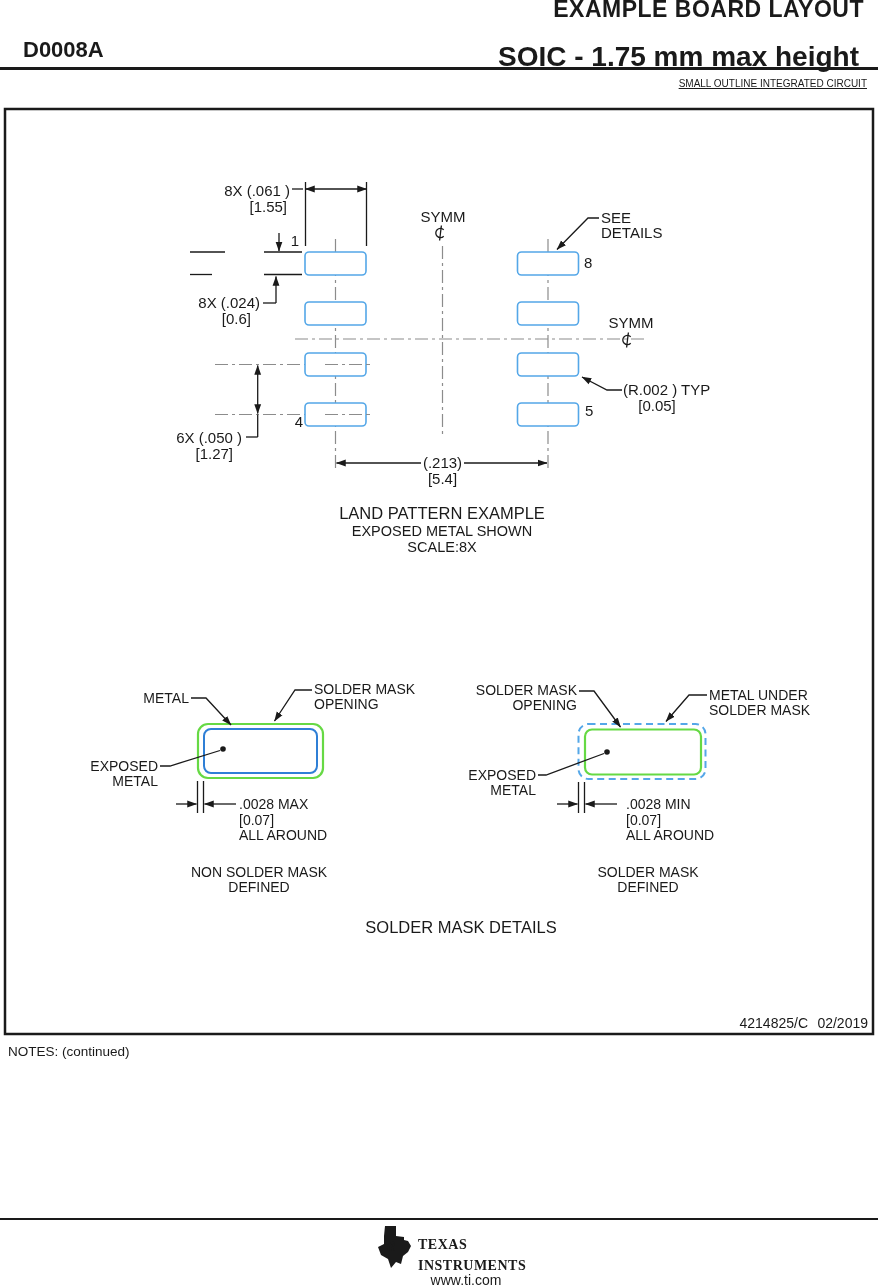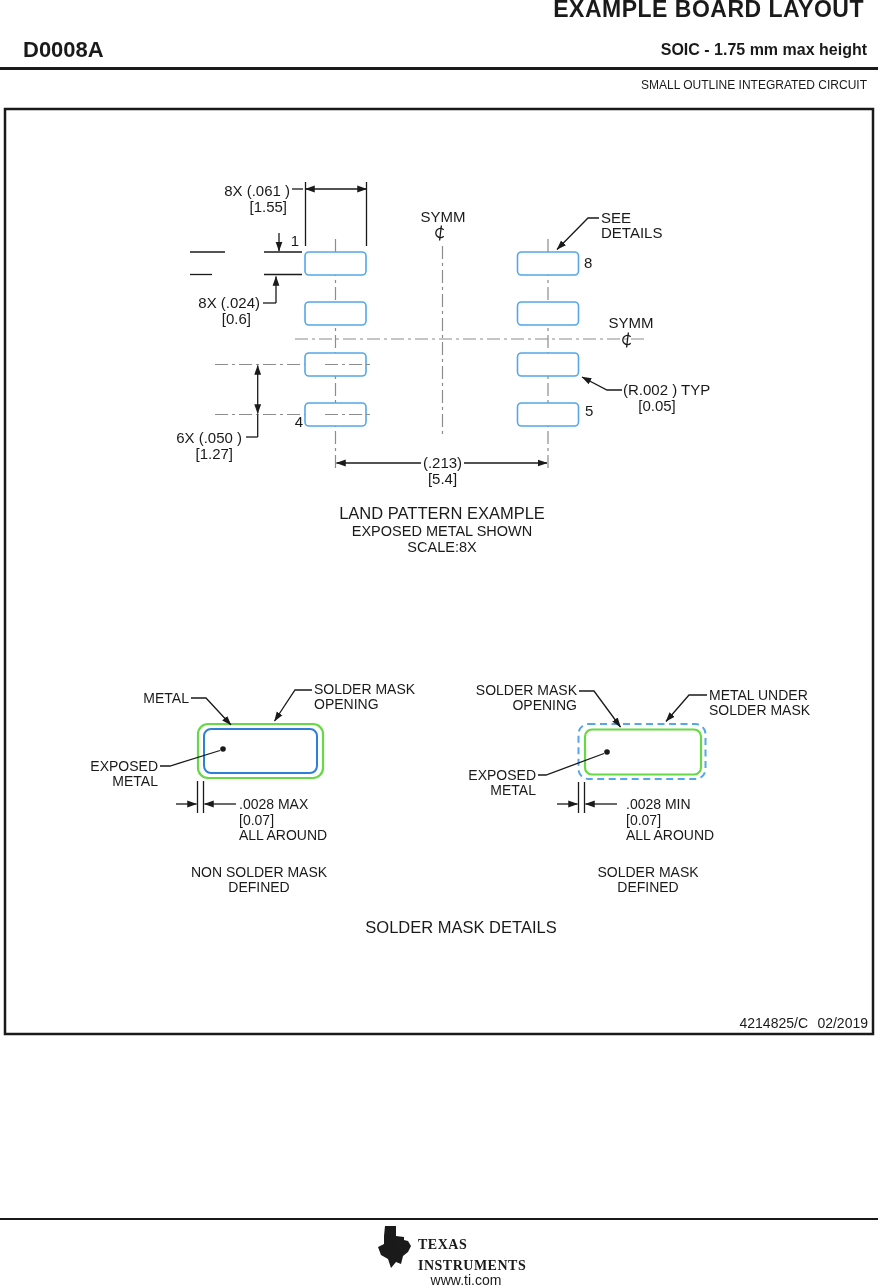--- a/index.html
+++ b/index.html
@@ -2,23 +2,23 @@
 <html style="--pad-blue: #54A7E8; --metal-blue: #2F7FD6; --mask-green: #66D944; --centerline-gray: #8C8C8C; --ink: #1A1A1A;"><head>
 <meta charset="utf-8">
 <style>
   html,body{margin:0;padding:0;background:#fff;}
   body{width:878px;height:1288px;position:relative;overflow:hidden;
        font-family:"Liberation Sans","DejaVu Sans",sans-serif;color:var(--ink,#1a1a1a);}
   .abs{position:absolute;}
   .b{font-weight:bold;}
   .hdr-title{top:-4px;right:14px;font-size:23px;letter-spacing:.5px;}
   .hdr-part{top:37px;left:23px;font-size:22px;}
-  .hdr-pkg{top:41px;right:11px;font-size:16px;}
+  .hdr-pkg{top:41px;right:19px;font-size:28px;}
   .hdr-rule{top:67px;left:0;width:878px;height:3px;background:var(--ink,#111);}
-  .hdr-sub{top:78px;right:11px;font-size:12px;}
+  .hdr-sub{top:78px;right:11px;font-size:10px;text-decoration:underline;}
   .notes{top:1044px;left:8px;font-size:13.5px;line-height:16px;}
   .notes .gap{height:16px;}
   .ftr-rule{top:1218px;left:0;width:878px;height:2px;background:var(--ink,#111);}
   svg text{font-family:"Liberation Sans","DejaVu Sans",sans-serif;fill:var(--ink,#1a1a1a);font-size:14px;}
   svg .fs15{font-size:15px;}
   svg .t16{font-size:16.5px;}
   svg .t14{font-size:14.5px;}
   .frame{stroke:var(--ink,#111);stroke-width:2.5;fill:none;}
   .ln{stroke:var(--ink,#1a1a1a);stroke-width:1.3;fill:none;}
   .cl{stroke:var(--centerline-gray,#8c8c8c);stroke-width:1.2;fill:none;stroke-dasharray:13 4 3 4;}
@@ -206,20 +206,21 @@
     <text x="648" y="877" text-anchor="middle">SOLDER MASK</text>
     <text x="648" y="892" text-anchor="middle">DEFINED</text>
   </g>
 
   <text class="t16" x="461" y="933" text-anchor="middle">SOLDER MASK DETAILS</text>
   <text x="808" y="1028" text-anchor="end">4214825/C</text>
   <text x="868" y="1028" text-anchor="end">02/2019</text>
 </svg>
 
 <div class="abs notes">
+  <div>NOTES: (continued)</div>
   <div class="gap"></div>
 </div>
 
 <div class="abs ftr-rule"></div>
 <svg class="abs" style="left:340px;top:1222px" width="300" height="66" viewBox="340 1222 300 66">
   <g transform="translate(375,1226)">
     <path d="M10,0 L21,0 L21,10 L29,11 L29,14 L33,15 L36,20 L33,26 L28,30 L26,38 L21,36 L16,42 L13,33 L6,29 L3,21 L9,18 L9,10 Z" fill="#1a1a1a"></path>
     <text class="serif" x="12" y="25" font-size="15" font-style="italic" font-weight="bold" fill="#ffffff">ti</text>
   </g>
   <text class="serif" x="418" y="1249" font-size="17" font-weight="bold" letter-spacing="0.5">TEXAS</text>

